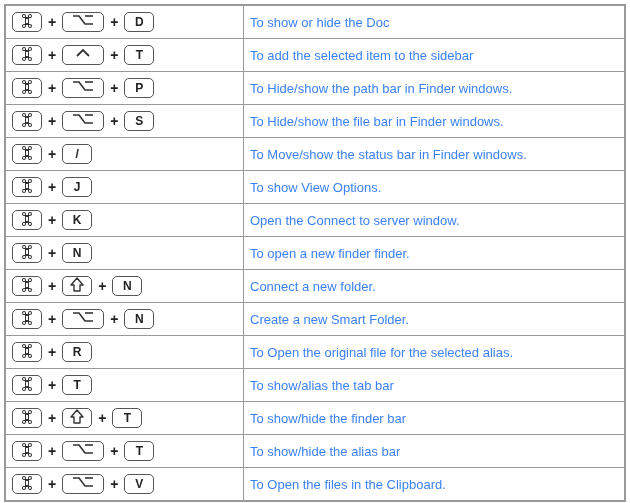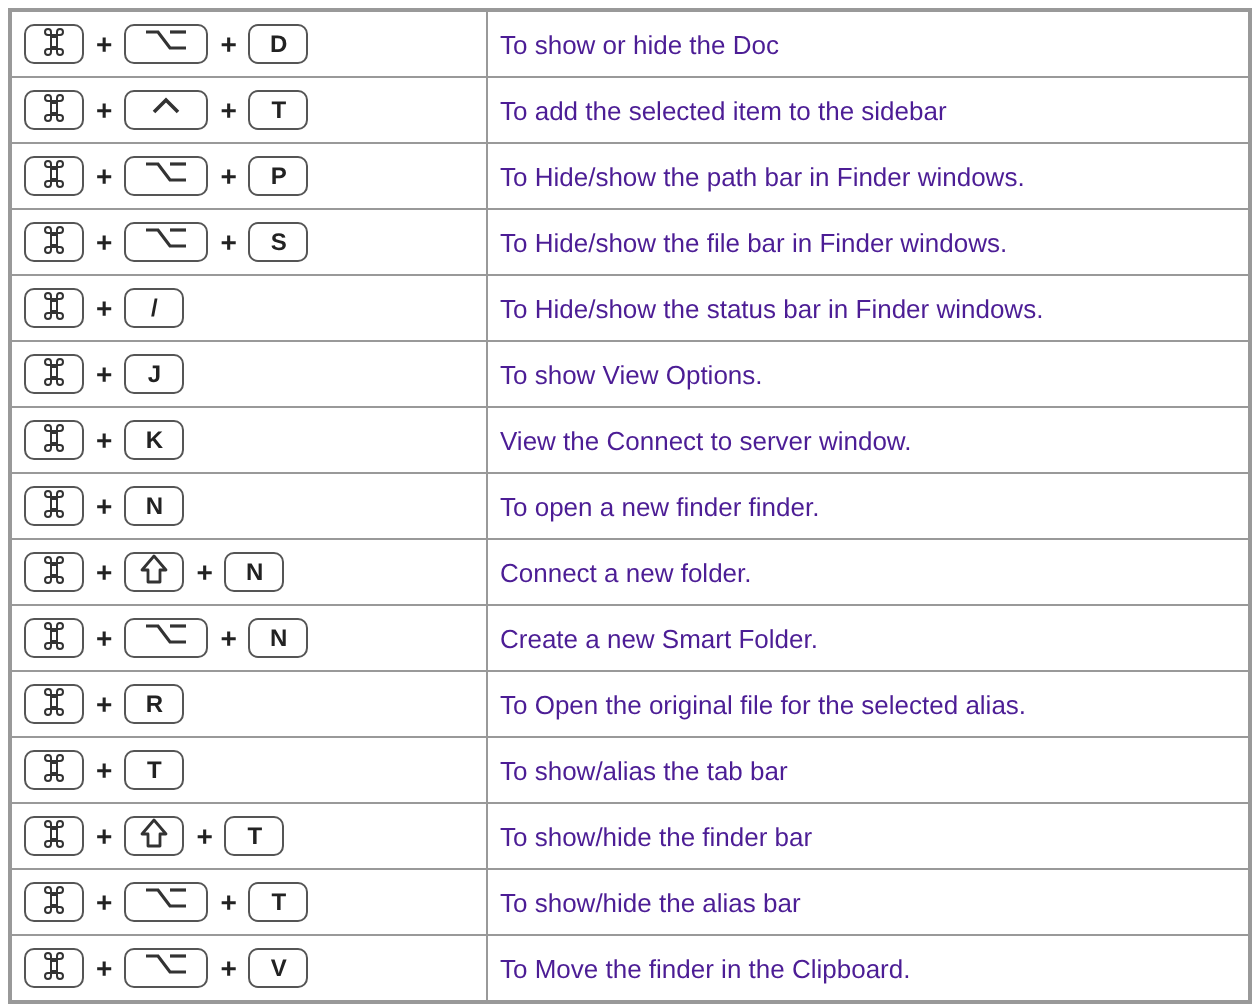--- a/index.html
+++ b/index.html
@@ -20,21 +20,21 @@
     padding: 3px 6px;
     vertical-align: middle;
     height: 26px;
   }
   td.keys-cell {
     width: 225px;
     white-space: nowrap;
     padding-left: 8px;
   }
   td.desc-cell {
-    color: #4c1d95;
+    color: #3b82f6;
   }
   .key {
     display: inline-block;
     border: 1px solid #555;
     border-radius: 5px;
     min-width: 20px;
     height: 18px;
     line-height: 18px;
     text-align: center;
     padding: 0 4px;
@@ -98,33 +98,33 @@
             </svg></span><span class="plus">+</span><span class="key key-wide"><svg width="24" height="14" viewBox="0 0 24 14">
               <path d="M2 3h6l6 8h8" stroke="#333" stroke-width="1.6" fill="none"></path>
               <path d="M14 3h8" stroke="#333" stroke-width="1.6"></path>
             </svg></span><span class="plus">+</span><span class="key">S</span></td>
         <td class="desc-cell">To Hide/show the file bar in Finder windows.</td>
       </tr>
       <tr>
         <td class="keys-cell"><span class="key"><svg width="16" height="16" viewBox="0 0 16 16">
               <path d="M5 1a2 2 0 0 0-2 2 2 2 0 0 0 2 2h1v6H5a2 2 0 0 0-2 2 2 2 0 0 0 2 2 2 2 0 0 0 2-2v-1h2v1a2 2 0 0 0 2 2 2 2 0 0 0 2-2 2 2 0 0 0-2-2h-1V5h1a2 2 0 0 0 2-2 2 2 0 0 0-2-2 2 2 0 0 0-2 2v1H7V3a2 2 0 0 0-2-2zm0 1a1 1 0 0 1 1 1v1H5a1 1 0 0 1-1-1 1 1 0 0 1 1-1zm6 0a1 1 0 0 1 1 1 1 1 0 0 1-1 1h-1V3a1 1 0 0 1 1-1zM7 6h2v4H7V6zm-2 6h1v1a1 1 0 0 1-1 1 1 1 0 0 1-1-1 1 1 0 0 1 1-1zm5 0h1a1 1 0 0 1 1 1 1 1 0 0 1-1 1 1 1 0 0 1-1-1v-1z" fill="#333"></path>
             </svg></span><span class="plus">+</span><span class="key">/</span></td>
-        <td class="desc-cell">To Hide/show the status bar in Finder windows.</td>
+        <td class="desc-cell">To Move/show the status bar in Finder windows.</td>
       </tr>
       <tr>
         <td class="keys-cell"><span class="key"><svg width="16" height="16" viewBox="0 0 16 16">
               <path d="M5 1a2 2 0 0 0-2 2 2 2 0 0 0 2 2h1v6H5a2 2 0 0 0-2 2 2 2 0 0 0 2 2 2 2 0 0 0 2-2v-1h2v1a2 2 0 0 0 2 2 2 2 0 0 0 2-2 2 2 0 0 0-2-2h-1V5h1a2 2 0 0 0 2-2 2 2 0 0 0-2-2 2 2 0 0 0-2 2v1H7V3a2 2 0 0 0-2-2zm0 1a1 1 0 0 1 1 1v1H5a1 1 0 0 1-1-1 1 1 0 0 1 1-1zm6 0a1 1 0 0 1 1 1 1 1 0 0 1-1 1h-1V3a1 1 0 0 1 1-1zM7 6h2v4H7V6zm-2 6h1v1a1 1 0 0 1-1 1 1 1 0 0 1-1-1 1 1 0 0 1 1-1zm5 0h1a1 1 0 0 1 1 1 1 1 0 0 1-1 1 1 1 0 0 1-1-1v-1z" fill="#333"></path>
             </svg></span><span class="plus">+</span><span class="key">J</span></td>
         <td class="desc-cell">To show View Options.</td>
       </tr>
       <tr>
         <td class="keys-cell"><span class="key"><svg width="16" height="16" viewBox="0 0 16 16">
               <path d="M5 1a2 2 0 0 0-2 2 2 2 0 0 0 2 2h1v6H5a2 2 0 0 0-2 2 2 2 0 0 0 2 2 2 2 0 0 0 2-2v-1h2v1a2 2 0 0 0 2 2 2 2 0 0 0 2-2 2 2 0 0 0-2-2h-1V5h1a2 2 0 0 0 2-2 2 2 0 0 0-2-2 2 2 0 0 0-2 2v1H7V3a2 2 0 0 0-2-2zm0 1a1 1 0 0 1 1 1v1H5a1 1 0 0 1-1-1 1 1 0 0 1 1-1zm6 0a1 1 0 0 1 1 1 1 1 0 0 1-1 1h-1V3a1 1 0 0 1 1-1zM7 6h2v4H7V6zm-2 6h1v1a1 1 0 0 1-1 1 1 1 0 0 1-1-1 1 1 0 0 1 1-1zm5 0h1a1 1 0 0 1 1 1 1 1 0 0 1-1 1 1 1 0 0 1-1-1v-1z" fill="#333"></path>
             </svg></span><span class="plus">+</span><span class="key">K</span></td>
-        <td class="desc-cell">View the Connect to server window.</td>
+        <td class="desc-cell">Open the Connect to server window.</td>
       </tr>
       <tr>
         <td class="keys-cell"><span class="key"><svg width="16" height="16" viewBox="0 0 16 16">
               <path d="M5 1a2 2 0 0 0-2 2 2 2 0 0 0 2 2h1v6H5a2 2 0 0 0-2 2 2 2 0 0 0 2 2 2 2 0 0 0 2-2v-1h2v1a2 2 0 0 0 2 2 2 2 0 0 0 2-2 2 2 0 0 0-2-2h-1V5h1a2 2 0 0 0 2-2 2 2 0 0 0-2-2 2 2 0 0 0-2 2v1H7V3a2 2 0 0 0-2-2zm0 1a1 1 0 0 1 1 1v1H5a1 1 0 0 1-1-1 1 1 0 0 1 1-1zm6 0a1 1 0 0 1 1 1 1 1 0 0 1-1 1h-1V3a1 1 0 0 1 1-1zM7 6h2v4H7V6zm-2 6h1v1a1 1 0 0 1-1 1 1 1 0 0 1-1-1 1 1 0 0 1 1-1zm5 0h1a1 1 0 0 1 1 1 1 1 0 0 1-1 1 1 1 0 0 1-1-1v-1z" fill="#333"></path>
             </svg></span><span class="plus">+</span><span class="key">N</span></td>
         <td class="desc-cell">To open a new finder finder.</td>
       </tr>
       <tr>
         <td class="keys-cell"><span class="key"><svg width="16" height="16" viewBox="0 0 16 16">
               <path d="M5 1a2 2 0 0 0-2 2 2 2 0 0 0 2 2h1v6H5a2 2 0 0 0-2 2 2 2 0 0 0 2 2 2 2 0 0 0 2-2v-1h2v1a2 2 0 0 0 2 2 2 2 0 0 0 2-2 2 2 0 0 0-2-2h-1V5h1a2 2 0 0 0 2-2 2 2 0 0 0-2-2 2 2 0 0 0-2 2v1H7V3a2 2 0 0 0-2-2zm0 1a1 1 0 0 1 1 1v1H5a1 1 0 0 1-1-1 1 1 0 0 1 1-1zm6 0a1 1 0 0 1 1 1 1 1 0 0 1-1 1h-1V3a1 1 0 0 1 1-1zM7 6h2v4H7V6zm-2 6h1v1a1 1 0 0 1-1 1 1 1 0 0 1-1-1 1 1 0 0 1 1-1zm5 0h1a1 1 0 0 1 1 1 1 1 0 0 1-1 1 1 1 0 0 1-1-1v-1z" fill="#333"></path>
@@ -171,16 +171,16 @@
             </svg></span><span class="plus">+</span><span class="key">T</span></td>
         <td class="desc-cell">To show/hide the alias bar</td>
       </tr>
       <tr>
         <td class="keys-cell"><span class="key"><svg width="16" height="16" viewBox="0 0 16 16">
               <path d="M5 1a2 2 0 0 0-2 2 2 2 0 0 0 2 2h1v6H5a2 2 0 0 0-2 2 2 2 0 0 0 2 2 2 2 0 0 0 2-2v-1h2v1a2 2 0 0 0 2 2 2 2 0 0 0 2-2 2 2 0 0 0-2-2h-1V5h1a2 2 0 0 0 2-2 2 2 0 0 0-2-2 2 2 0 0 0-2 2v1H7V3a2 2 0 0 0-2-2zm0 1a1 1 0 0 1 1 1v1H5a1 1 0 0 1-1-1 1 1 0 0 1 1-1zm6 0a1 1 0 0 1 1 1 1 1 0 0 1-1 1h-1V3a1 1 0 0 1 1-1zM7 6h2v4H7V6zm-2 6h1v1a1 1 0 0 1-1 1 1 1 0 0 1-1-1 1 1 0 0 1 1-1zm5 0h1a1 1 0 0 1 1 1 1 1 0 0 1-1 1 1 1 0 0 1-1-1v-1z" fill="#333"></path>
             </svg></span><span class="plus">+</span><span class="key key-wide"><svg width="24" height="14" viewBox="0 0 24 14">
               <path d="M2 3h6l6 8h8" stroke="#333" stroke-width="1.6" fill="none"></path>
               <path d="M14 3h8" stroke="#333" stroke-width="1.6"></path>
             </svg></span><span class="plus">+</span><span class="key">V</span></td>
-        <td class="desc-cell">To Move the finder in the Clipboard.</td>
+        <td class="desc-cell">To Open the files in the Clipboard.</td>
       </tr>
     </tbody>
 </table>
 
 </body></html>

